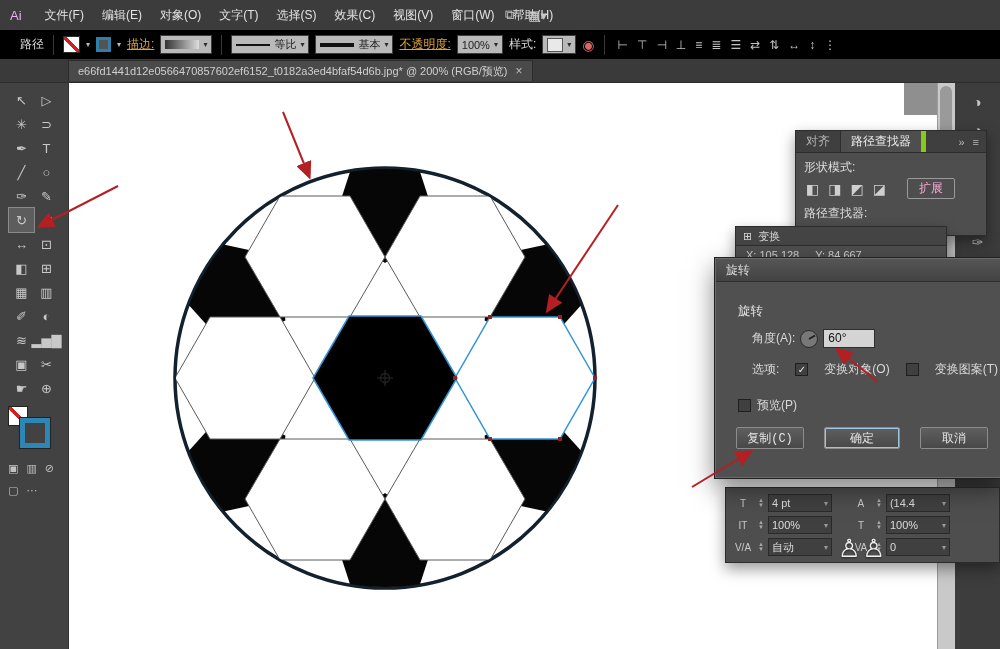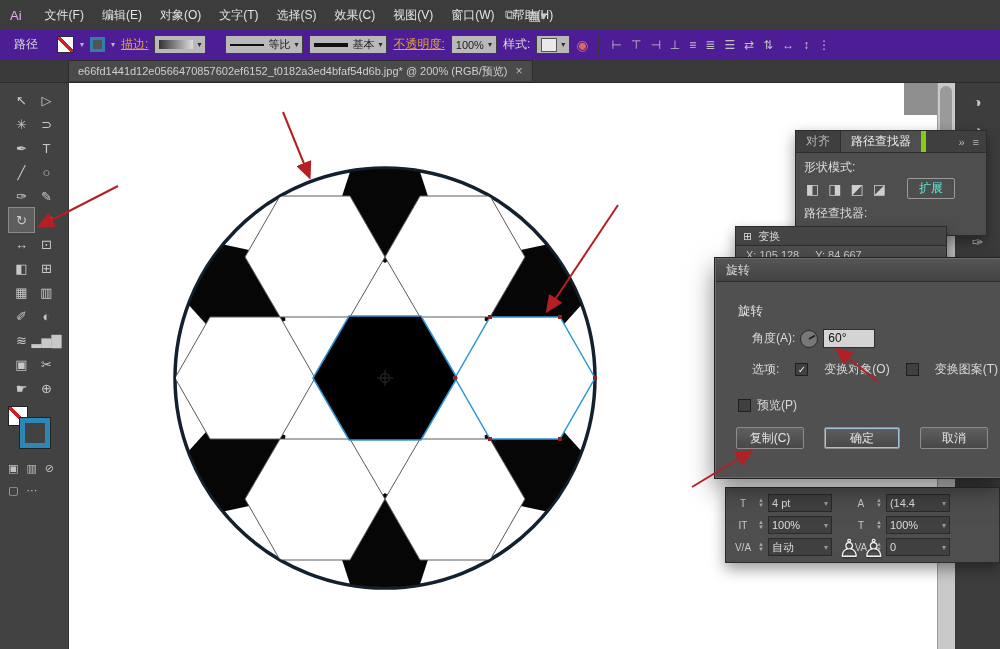--- a/index.html
+++ b/index.html
@@ -8,23 +8,23 @@
        -webkit-user-select:none;user-select:none}
   
   .menubar{position:absolute;left:0;top:0;width:100%;height:30px;background:#3c3c3c;
            border-bottom:1px solid #292929;display:flex;align-items:center;z-index:8}
   .logo{color:#f0abfc;font-weight:normal;font-size:13px;padding:0 14px 0 10px}
   .menus{display:flex;align-items:center;height:100%}
   .menu-item{padding:0 9px;line-height:30px;color:#e2e2e2;cursor:default}
   .menu-right{position:absolute;left:505px;top:0;display:flex;gap:14px;align-items:center;height:30px}
   .mr-icon{color:#c9c9c9;font-size:13px}
   
-  .controlbar{position:absolute;left:0;top:30px;width:100%;height:30px;background:#4c1d95;
+  .controlbar{position:absolute;left:0;top:30px;width:100%;height:30px;background:#000000;
               border-bottom:1px solid #3a3a3a;display:flex;align-items:center;gap:6px;
-              padding-left:14px;box-sizing:border-box;z-index:8;white-space:nowrap}
+              padding-left:20px;box-sizing:border-box;z-index:8;white-space:nowrap}
   .cb-label{color:#d8d8d8;font-size:12px}
   .cb-link{color:#e0a43c;text-decoration:underline;font-size:12px;cursor:pointer}
   .vsep{width:1px;height:20px;background:#3a3a3a;margin:0 3px;flex:0 0 auto}
   .mini-swatch{width:15px;height:15px;display:inline-block;flex:0 0 auto}
   .fill-none{background:#fff;border:1px solid #2c2c2c;
      background-image:linear-gradient(45deg,transparent 42%,#cc2222 42%,#cc2222 58%,transparent 58%)}
   .stroke-sw{background:#535353;border:3px solid #2f7fa8;width:9px;height:9px}
   .dd-arrow{font-size:8px;color:#2a2a2a}
   .dd{background:#b9b9b9;color:#1d1d1d;height:17px;border:1px solid #3c3c3c;
       display:inline-flex;align-items:center;gap:4px;padding:0 4px;font-size:11px;flex:0 0 auto;cursor:pointer}
@@ -69,21 +69,21 @@
   .panel{position:absolute;background:#4e4e4e;border:1px solid #2c2c2c;box-shadow:0 6px 14px rgba(0,0,0,.4)}
   .panel-head{height:21px;background:#3f3f3f;border-bottom:1px solid #2d2d2d;display:flex;align-items:center}
   .panel-tab{padding:0 10px;line-height:21px;font-size:12px;color:#b5b5b5;cursor:pointer}
   .panel-tab.active{background:#4e4e4e;color:#ececec;border-right:5px solid #84cc16;border-left:1px solid #2d2d2d}
   .panel-head-icons{margin-left:auto;display:flex;gap:8px;padding-right:7px;color:#b9b9b9;font-size:11px}
   
   .pf-panel{left:795px;top:130px;width:190px;height:104px;z-index:3}
   .pf-label{margin:6px 0 2px 8px;font-size:12px;color:#dcdcdc}
   .pf-row{display:flex;align-items:center;gap:9px;margin-left:10px}
   .pf-icon{color:#cfcfcf;font-size:14px;cursor:pointer}
-  .expand-btn{margin-left:12px;border:1px solid #9a9a9a;background:transparent;color:#5eead4;
+  .expand-btn{margin-left:12px;border:1px solid #9a9a9a;background:transparent;color:#f9a8d4;
               font-size:12px;padding:1px 11px;border-radius:2px;cursor:pointer}
   
   .tf-panel{left:735px;top:226px;width:210px;height:40px;z-index:3}
   .tf-head{height:18px;display:flex;align-items:center;gap:6px;padding-left:7px;background:#454545;
            border-bottom:1px solid #2d2d2d;font-size:11px;color:#d5d5d5}
   .tf-row{display:flex;gap:16px;padding:3px 0 0 10px;font-size:11px;color:#cfcfcf}
   
   .dialog{left:715px;top:258px;width:285px;height:218px;background:#505050;border:1px solid #6a6a6a;
           outline:1px solid #222;box-shadow:0 10px 24px rgba(0,0,0,.5);z-index:5;position:absolute}
   .dlg-title{height:22px;background:linear-gradient(#555,#434343);border-bottom:1px solid #2e2e2e;
@@ -95,21 +95,21 @@
                transform-origin:bottom center;transform:rotate(60deg)}
   .angle-field{width:46px;height:17px;background:#d4d4d4;border:1px solid #2e2e2e;color:#111;
                font-size:12px;line-height:17px;padding-left:4px;cursor:text}
   .options-row{position:absolute;left:36px;top:102px;display:flex;align-items:center;gap:16px;color:#d8d8d8}
   .cb{width:11px;height:11px;background:#404040;border:1px solid #1f1f1f;color:#ededed;font-size:10px;
       line-height:11px;text-align:center;display:inline-block;cursor:pointer}
   .preview-row{position:absolute;left:22px;top:138px;display:flex;align-items:center;gap:6px;color:#d8d8d8}
   .btn-row{position:absolute;left:20px;top:168px;width:252px;display:flex;justify-content:space-between}
   .dlg-btn{height:22px;background:linear-gradient(#5f5f5f,#484848);border:1px solid #8c8c8c;
            border-radius:2px;color:#e4e4e4;font-size:12px;min-width:68px;cursor:pointer;
-           font-family:Liberation Sans, sans-serif}
+           font-family:Liberation Mono, monospace}
   .dlg-btn.default{min-width:76px;box-shadow:0 0 0 1px #9fc4dd inset}
   
   .char-panel{left:725px;top:487px;width:275px;height:76px;z-index:4;padding:4px 6px;box-sizing:border-box}
   .cp-row{display:flex;align-items:center;height:22px;gap:4px}
   .cp-icon{width:22px;color:#c9c9c9;font-size:10px;text-align:center;flex:0 0 auto}
   .cp-step{display:flex;flex-direction:column;font-size:6px;line-height:5px;color:#aaa;flex:0 0 auto}
   .cp-field{width:56px;height:16px;background:#404040;border:1px solid #2a2a2a;color:#ddd;font-size:11px;
             display:flex;align-items:center;justify-content:space-between;padding:0 3px;cursor:pointer}
   .cp-field .dd-arrow{color:#999}
   .cp-gap{width:10px;flex:0 0 auto}

